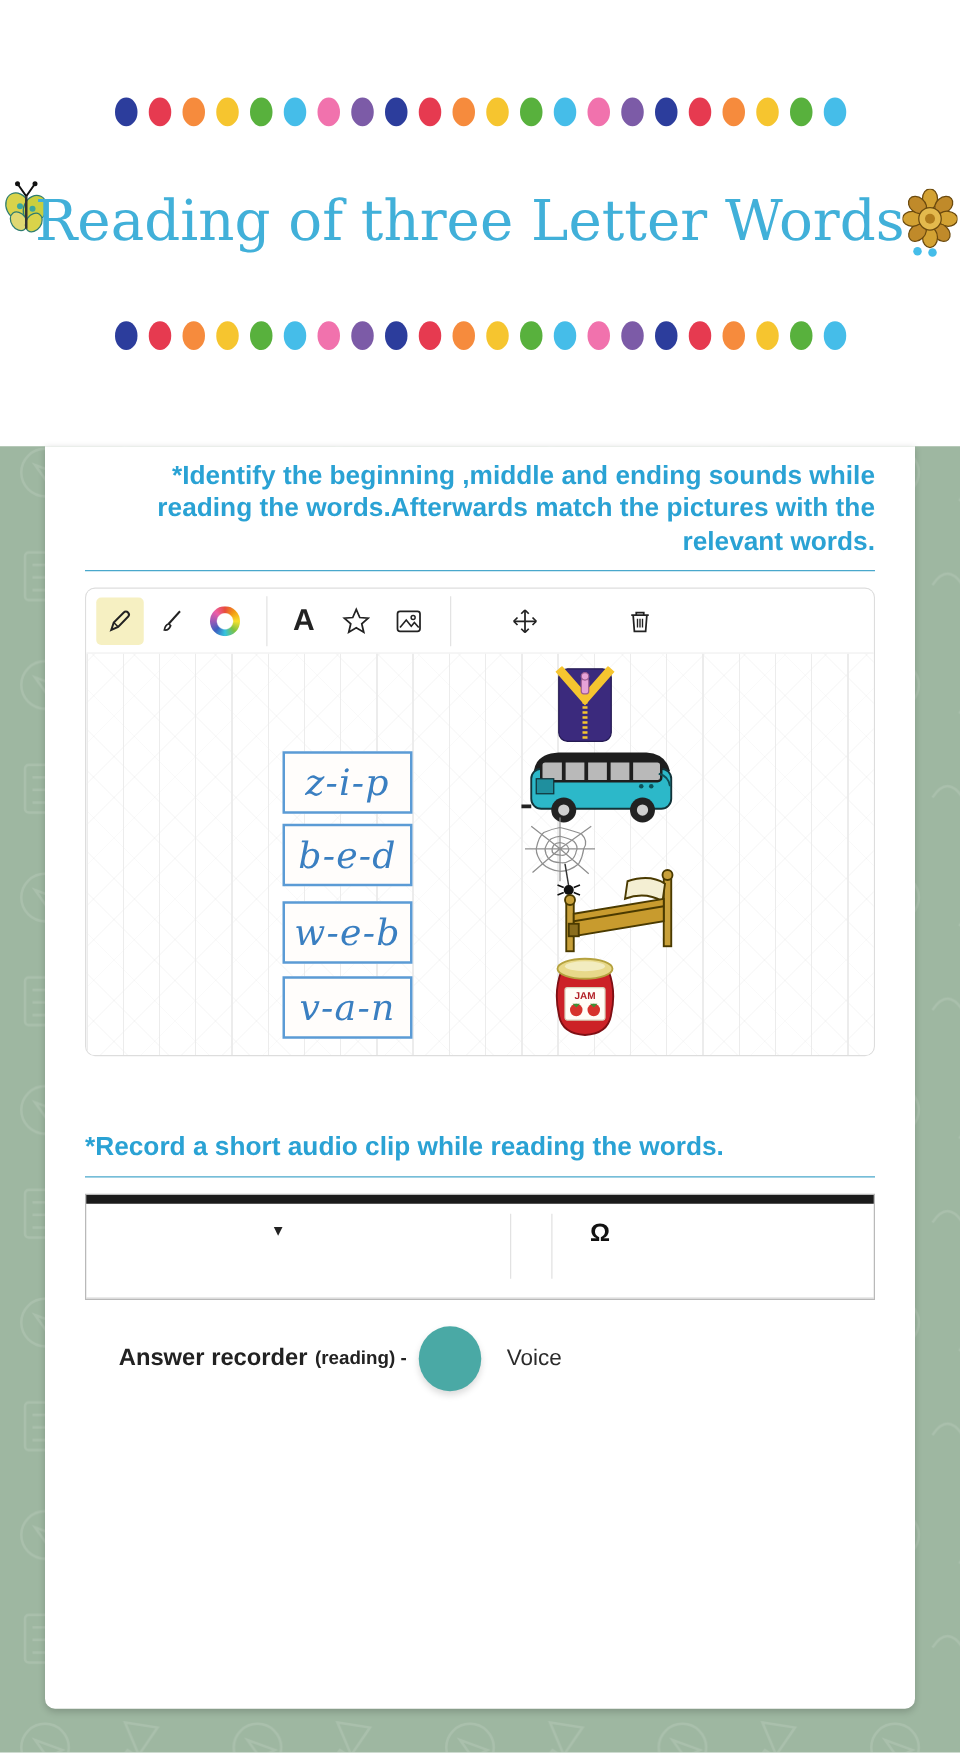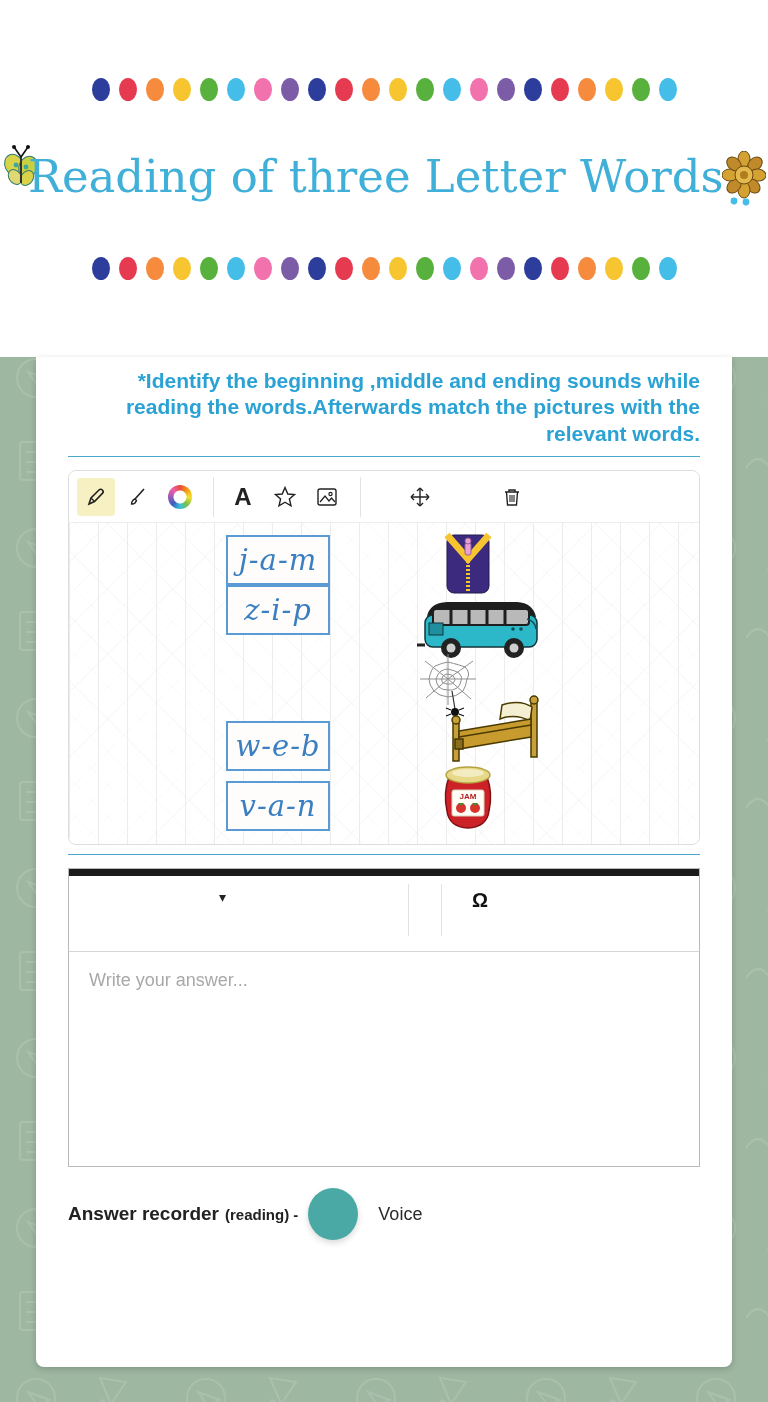--- a/index.html
+++ b/index.html
@@ -103,21 +103,21 @@
   .ed-sep { width:1px; height:52px; background:#e2e2e2; margin-top:-5px; }
   .ed-sep-1 { margin-left:182px; } .ed-sep-2 { margin-left:32px; }
   .ed-omega {
     margin-left:30px; font-size:20px; font-weight:bold; color:#111; cursor:pointer;
   }
   .editor-divider { height:1px; background:#d6d6d6; }
   .editor-body { height:214px; padding:18px 20px; cursor:text; }
   .placeholder { color:#a8a8a8; font-size:18px; }
 
   
-  .recorder-row { margin-top:21px; display:flex; align-items:center; }
+  .recorder-row { margin-top:21px; display:flex; align-items:center;margin-left:27px; }
   .recorder-label { font-size:19px; font-weight:bold; color:#222; }
   .recorder-optional { font-size:15px; font-weight:bold; color:#222; margin-left:6px; }
   .voice-btn {
     width:50px; height:52px; border-radius:50%; border:none; cursor:pointer;
     background:#4aa9a5; margin-left:10px;
     box-shadow:0 3px 6px rgba(0,0,0,0.15);
   }
   .voice-label { font-size:18px; font-weight:normal; color:#2b2b2b; margin-left:20px; }
 </style>
 </head>
@@ -341,41 +341,39 @@
         <path d="M10 14 Q4 30 8 48 Q10 64 29 65 Q48 64 50 48 Q54 30 48 14 Z" fill="#cc2127" stroke="#7e0f14" stroke-width="1.5"></path>
         <ellipse cx="29" cy="12" rx="22" ry="8" fill="#e8d98a" stroke="#b5a23f" stroke-width="1.5"></ellipse>
         <ellipse cx="29" cy="10" rx="16" ry="4" fill="#f2ecc0"></ellipse>
         <rect x="13" y="27" width="32" height="26" rx="2" fill="#fffdf6" stroke="#d8d2bc"></rect>
         <text x="29" y="36" text-anchor="middle" font-family="Liberation Sans, sans-serif" font-size="8" font-weight="bold" fill="#b22026">JAM</text>
         <circle cx="22" cy="45" r="5" fill="#d6342c"></circle>
           <path d="M19 40 l3 3 l3 -3 z" fill="#3f8f33"></path>
         <circle cx="36" cy="45" r="5" fill="#d6342c"></circle>
           <path d="M33 40 l3 3 l3 -3 z" fill="#3f8f33"></path>
       </svg>
-    <div class="word-box" style="top: 12px;">j-a-m</div>
-        <div class="word-box" style="top: 62px;">z-i-p</div>
+        <div class="word-box" style="top: 78px;">z-i-p</div>
+        <div class="word-box" style="top: 136px;">b-e-d</div>
         <div class="word-box" style="top: 198px;">w-e-b</div>
         <div class="word-box" style="top: 258px;">v-a-n</div>
       </div>
   </div>
 
+  <div class="prompt prompt-2">*Record a short audio clip while reading the words.</div>
   <hr class="prompt-hr">
 
   <div class="editor">
     <div class="editor-topbar"></div>
     <div class="editor-toolbar">
       <span class="ed-caret">▾</span>
       <span class="ed-sep ed-sep-1"></span>
       <span class="ed-sep ed-sep-2"></span>
       <span class="ed-omega">Ω</span>
     </div>
     <div class="editor-divider"></div>
-    <div class="editor-body">
-      <span class="placeholder">Write your answer...</span>
-    </div>
   </div>
 
   <div class="recorder-row">
     <span class="recorder-label">Answer recorder</span>
     <span class="recorder-optional">(reading) -</span>
     <button class="voice-btn"></button>
     <span class="voice-label">Voice</span>
   </div>
 </div>
 

